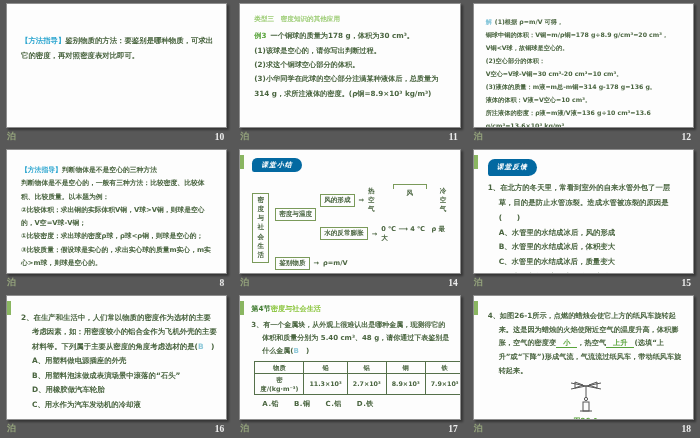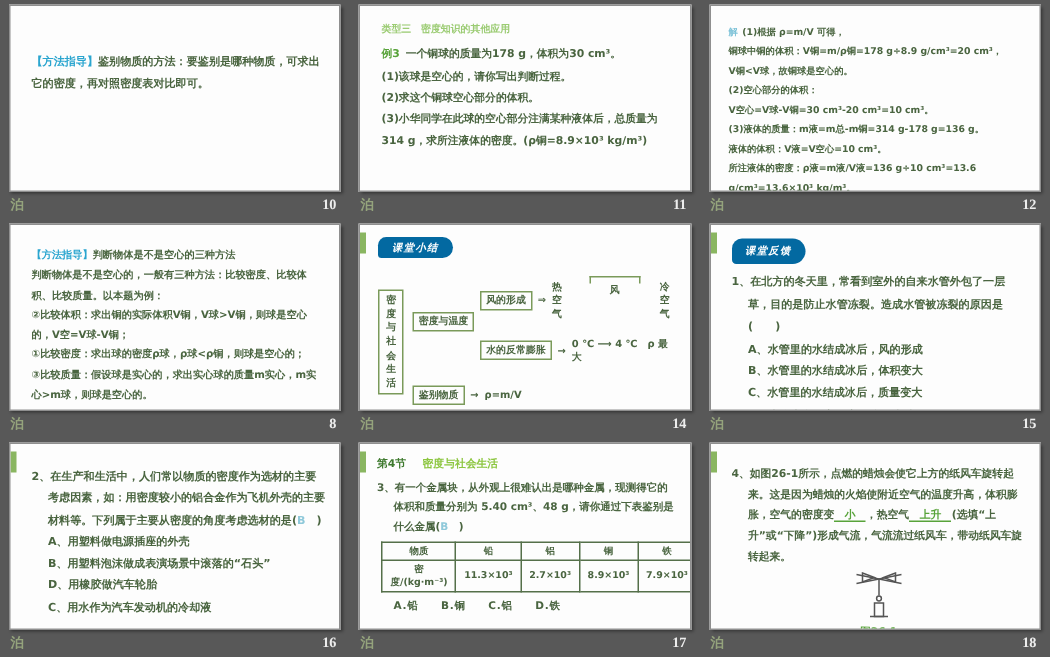--- a/index.html
+++ b/index.html
@@ -27,21 +27,21 @@
   .s11 .head{font-size:6.6px;margin-bottom:3px}
   .s12{padding:11px 9px 0 12px;font-size:6.2px;line-height:2.1}
   .s13{padding:14px 12px 0 14px;font-size:6.8px;line-height:1.95}
   .s14{padding:8px 8px 0 12px;font-size:6.6px}
   .s15{padding:9px 9px 0 14px;font-size:7.4px;line-height:2}
   .s15 .badge,.s14 .badge{margin-bottom:5px}
   .s16{padding:15px 9px 0 14px;font-size:7.4px;line-height:1.95}
   .s17{padding:6px 9px 0 11px;font-size:7px;line-height:1.9}
   .s18{padding:13px 9px 0 14px;font-size:7.2px;line-height:1.9}
   .sec-head{margin-bottom:3px;font-size:7.2px}
-  .sec-num{color:#3e7a2e;margin-right:11px}
+  .sec-num{color:#3e7a2e;margin-right:0}
   .sec-title{color:#8cc63f}
   .dtable{border-collapse:collapse;margin:2px 0 3px 3px;color:#4a6540}
   .dtable th,.dtable td{border:1px solid #55704a;font-size:6.3px;line-height:1.45;padding:1px 5px;text-align:center;font-weight:bold}
   .optline{margin-top:2px;letter-spacing:.5px}
   
   .map{display:flex;align-items:center;margin-top:10px}
   .rootbox{border:1px solid #7a9a5a;width:18px;text-align:center;padding:2px 1px;line-height:1.4;margin-right:6px}
   .mbox{border:1px solid #7a9a5a;padding:1px 3px;white-space:nowrap}
   .brs{display:flex;flex-direction:column;gap:14px}
   .brow{display:flex;align-items:center;gap:4px}

